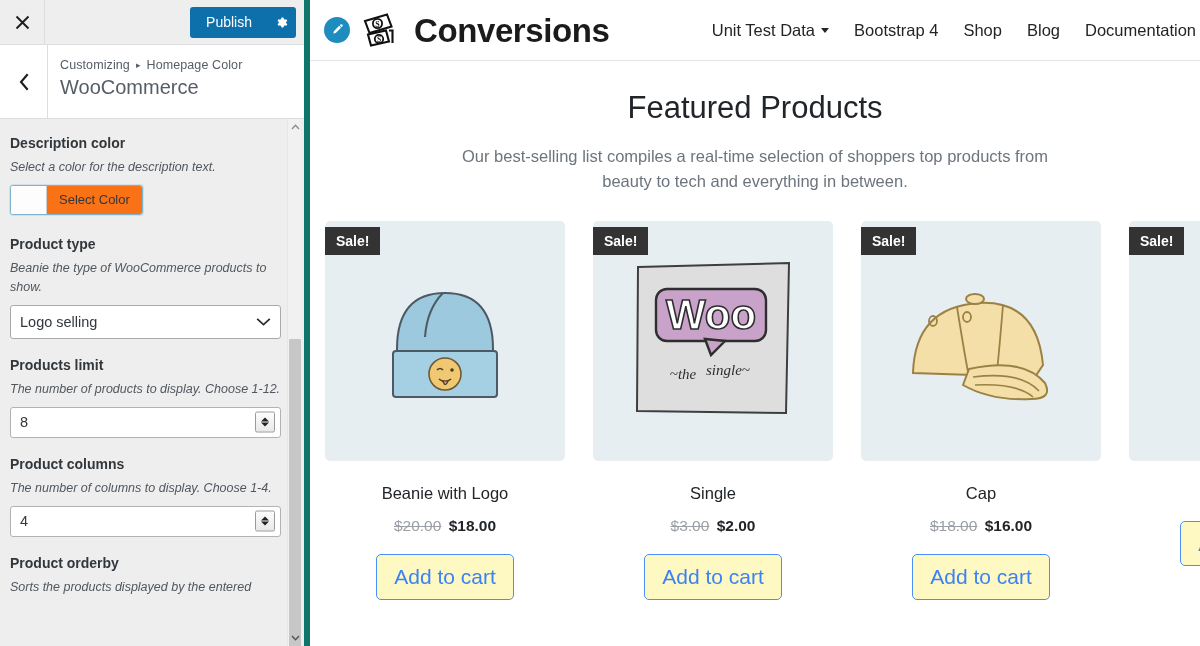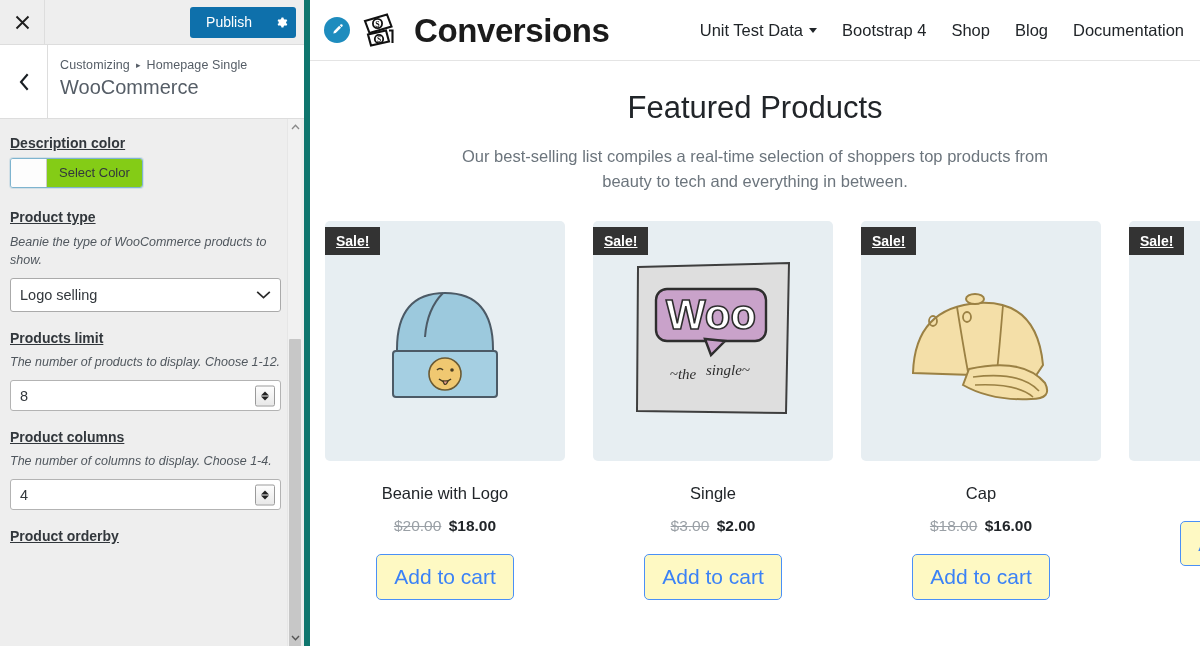--- a/index.html
+++ b/index.html
@@ -91,21 +91,21 @@
     flex: 1 1 auto;
     position: relative;
     background: #eeeeee;
     overflow: hidden;
   }
   .cz-controls { padding: 14px 12px 0 10px; width: 293px; }
 
   .ctl { margin-bottom: 0; }
   .ctl-label {
     font-size: 14px; font-weight: 600; color: #32373c;
-    line-height: 1.45; margin-bottom: 5px; text-decoration: underline;
+    line-height: 1.45; margin-bottom: 5px;
   }
   .ctl-desc {
     font-size: 12.5px; font-style: italic; color: #50575e;
     line-height: 1.5; margin-bottom: 8px;
   }
   .ctl-spacer { height: 16px; }
 
   
   .colorpick {
     display: inline-flex; align-items: stretch;
@@ -118,21 +118,21 @@
     overflow: hidden;
   }
   .colorpick-swatch {
     width: 36px;
     background: #fdfdfd;
     border-right: 1px solid #ccc;
   }
   .colorpick-label {
     font-size: 13px; color: #32373c;
     padding: 0 12px; line-height: 28px;
-    background: #84cc16;
+    background: #f97316;
     white-space: nowrap;
   }
 
   
   .ctl-select {
     position: relative;
     width: 271px; height: 34px;
     background: #fff;
     border: 1px solid #aaa;
     border-radius: 3px;
@@ -230,21 +230,21 @@
   .brand-logo { display: flex; align-items: center; }
   .brand-name {
     font-size: 33px; color: #1b1b1b;
     font-weight: 700; letter-spacing: -.4px;
     line-height: 1; margin-left: 2px;
   }
   .site-menu {
     margin-left: auto;
     display: flex; align-items: center;
     gap: 25px;
-    padding-right: 16px;
+    padding-right: 4px;
     white-space: nowrap;
   }
   .menu-item {
     font-size: 16.5px; color: #212529;
     display: flex; align-items: center; gap: 6px;
     cursor: pointer;
   }
   .caret {
     width: 0; height: 0;
     border-left: 4.5px solid transparent;
@@ -284,21 +284,20 @@
     overflow: hidden;
   }
   .sale-badge {
     position: absolute; left: 0; top: 6px;
     background: #333333;
     color: #fff;
     font-size: 14px; font-weight: 700;
     padding: 6px 11px;
     line-height: 1.15;
     z-index: 2;
-    text-decoration: underline;
   }
   .product-media svg { position: absolute; left: 0; top: 0; }
   .product-name {
     font-size: 16.5px; color: #212529;
     margin-top: 22px; line-height: 1.3;
   }
   .product-price {
     margin-top: 12px;
     font-size: 15.5px; line-height: 1.3;
   }
@@ -347,31 +346,32 @@
     <div class="cz-header">
       <div class="cz-back">
         <svg width="12" height="18" viewBox="0 0 12 18">
           <path d="M9 2 L3 9 L9 16" stroke="#191e23" stroke-width="2.1" fill="none" stroke-linecap="square"></path>
         </svg>
       </div>
       <div class="cz-titles">
         <div class="cz-breadcrumb">
           <span>Customizing</span>
           <span class="cz-crumb-sep">▸</span>
-          <span>Homepage Single</span>
+          <span>Homepage Color</span>
         </div>
         <div class="cz-panel-title">WooCommerce</div>
       </div>
     </div>
 
     <div class="cz-body">
       <div class="cz-controls">
 
         <div class="ctl">
           <div class="ctl-label">Description color</div>
+          <div class="ctl-desc">Select a color for the description text.</div>
           <div class="colorpick">
             <div class="colorpick-swatch"></div>
             <div class="colorpick-label">Select Color</div>
           </div>
         </div>
 
         <div class="ctl-spacer"></div>
 
         <div class="ctl">
           <div class="ctl-label">Product type</div>
@@ -409,20 +409,21 @@
               <span class="spin-tri spin-up"></span>
               <span class="spin-tri spin-dn"></span>
             </span>
           </div>
         </div>
 
         <div class="ctl-spacer"></div>
 
         <div class="ctl">
           <div class="ctl-label">Product orderby</div>
+          <div class="ctl-desc">Sorts the products displayed by the entered</div>
         </div>
       </div>
 
       <div class="cz-scrollbar">
         <div class="cz-sb-arrow up">
           <svg width="9" height="6" viewBox="0 0 9 6">
             <path d="M1 5 L4.5 1.2 L8 5" stroke="#8a8a8a" stroke-width="1.3" fill="none"></path>
           </svg>
         </div>
         <div class="cz-sb-thumb"></div>

